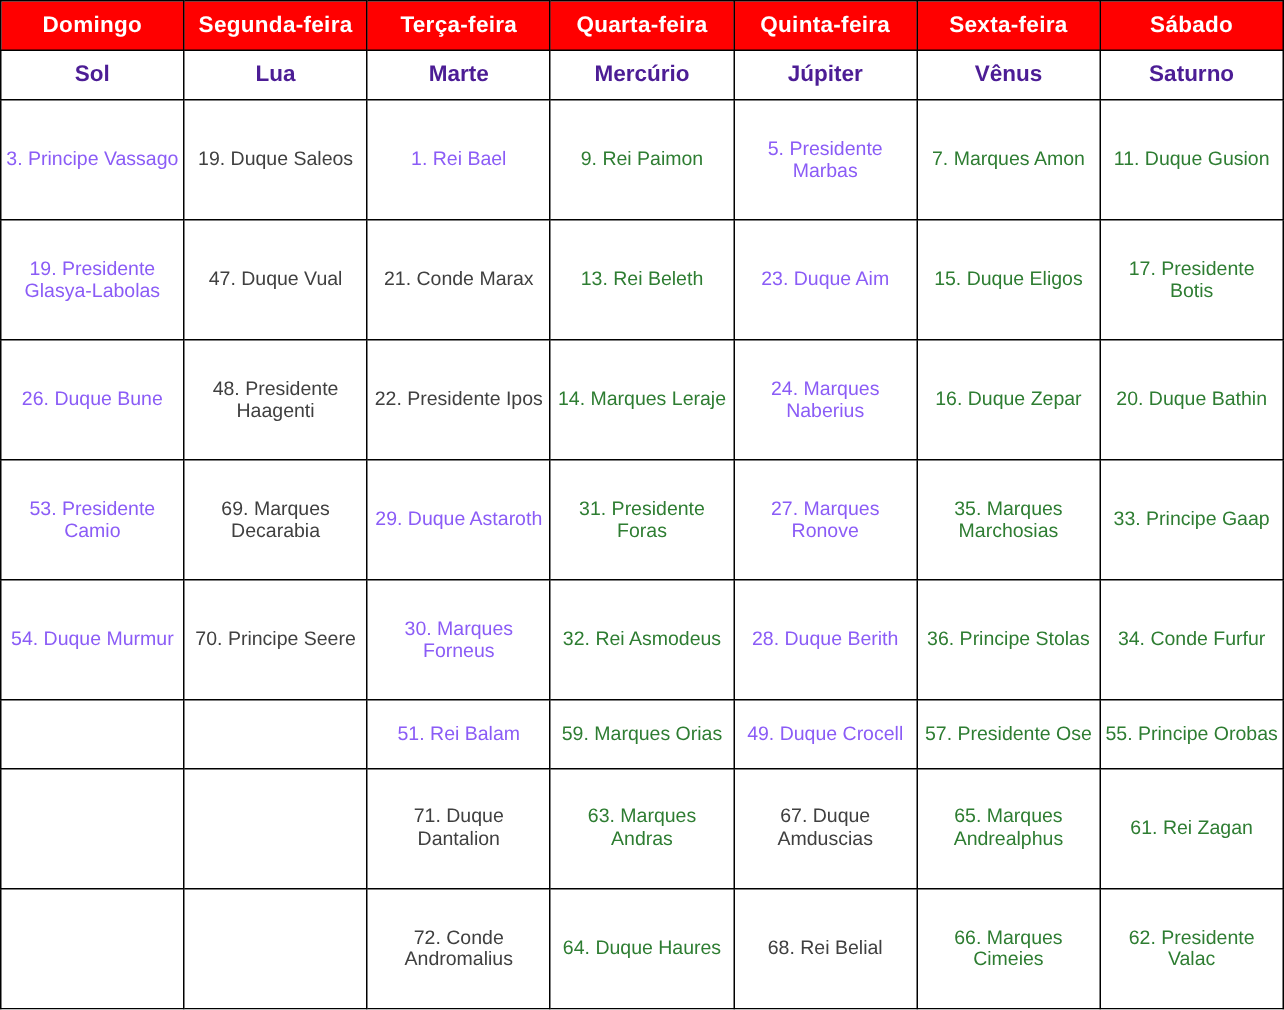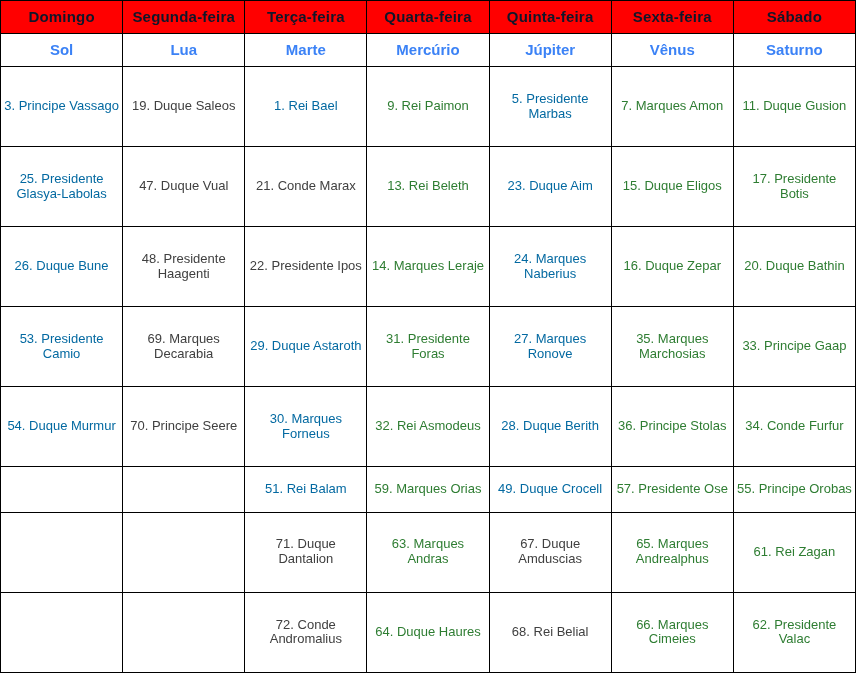--- a/index.html
+++ b/index.html
@@ -23,35 +23,35 @@
     border: 1px solid #000000;
     text-align: center;
     vertical-align: middle;
     padding: 2px 3px;
     font-size: 13px;
     line-height: 1.15;
     word-wrap: break-word;
   }
   tr.header-row th {
     background: #ff0000;
-    color: #0f172a;
+    color: #ffffff;
     font-weight: bold;
     font-size: 15px;
     height: 28px;
     letter-spacing: 0.2px;
   }
   tr.planet-row td {
     background: #ffffff;
-    color: #3b82f6;
+    color: #4c1d95;
     font-weight: bold;
     font-size: 15px;
     height: 28px;
   }
   td.cell-red {
-    color: #0369a1;
+    color: #8b5cf6;
   }
   td.cell-blue {
     color: #404040;
   }
   td.cell-green {
     color: #2e7d32;
     margin-top: 42px;
   }
   td.cell-empty {
     color: transparent;
@@ -96,21 +96,21 @@
   <tr>
         <td class="cell-red">3. Principe Vassago</td>
         <td class="cell-blue">19. Duque Saleos</td>
         <td class="cell-red">1. Rei Bael</td>
         <td class="cell-green">9. Rei Paimon</td>
         <td class="cell-red">5. Presidente Marbas</td>
         <td class="cell-green">7. Marques Amon</td>
         <td class="cell-green">11. Duque Gusion</td>
       </tr>
       <tr>
-        <td class="cell-red">25. Presidente Glasya-Labolas</td>
+        <td class="cell-red">19. Presidente Glasya-Labolas</td>
         <td class="cell-blue">47. Duque Vual</td>
         <td class="cell-blue">21. Conde Marax</td>
         <td class="cell-green">13. Rei Beleth</td>
         <td class="cell-red">23. Duque Aim</td>
         <td class="cell-green">15. Duque Eligos</td>
         <td class="cell-green">17. Presidente Botis</td>
       </tr>
       <tr>
         <td class="cell-red">26. Duque Bune</td>
         <td class="cell-blue">48. Presidente Haagenti</td>

